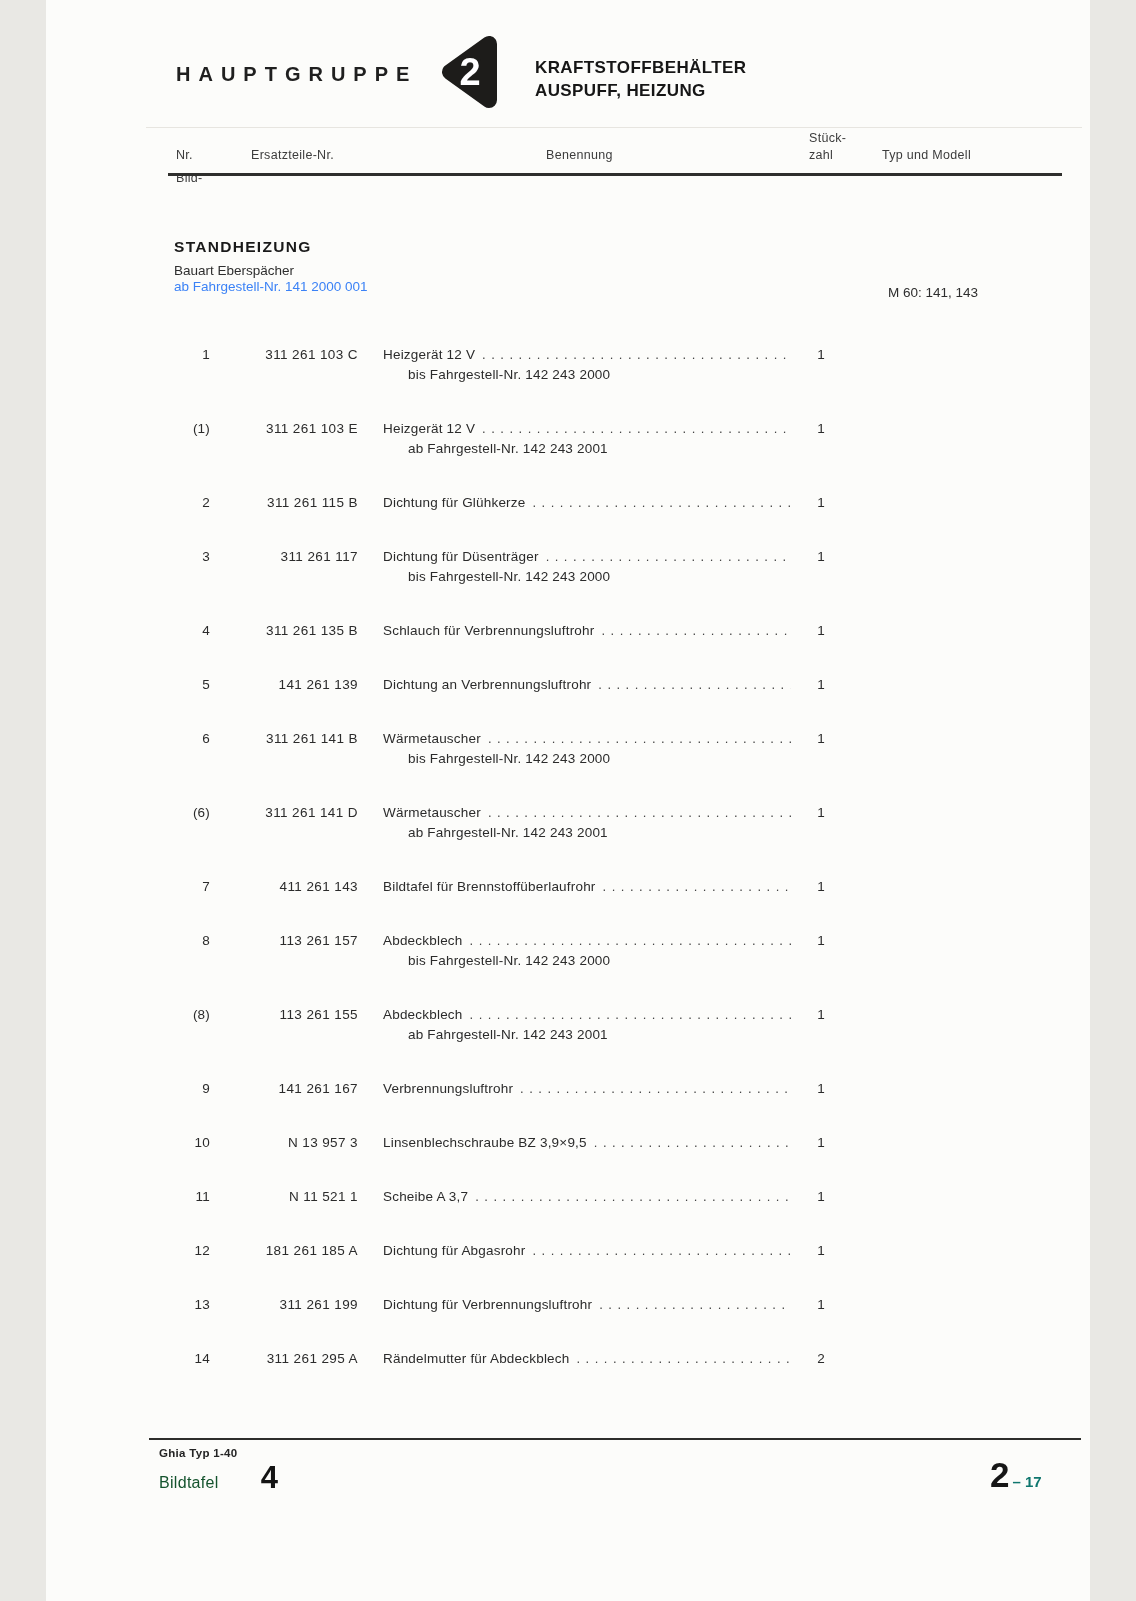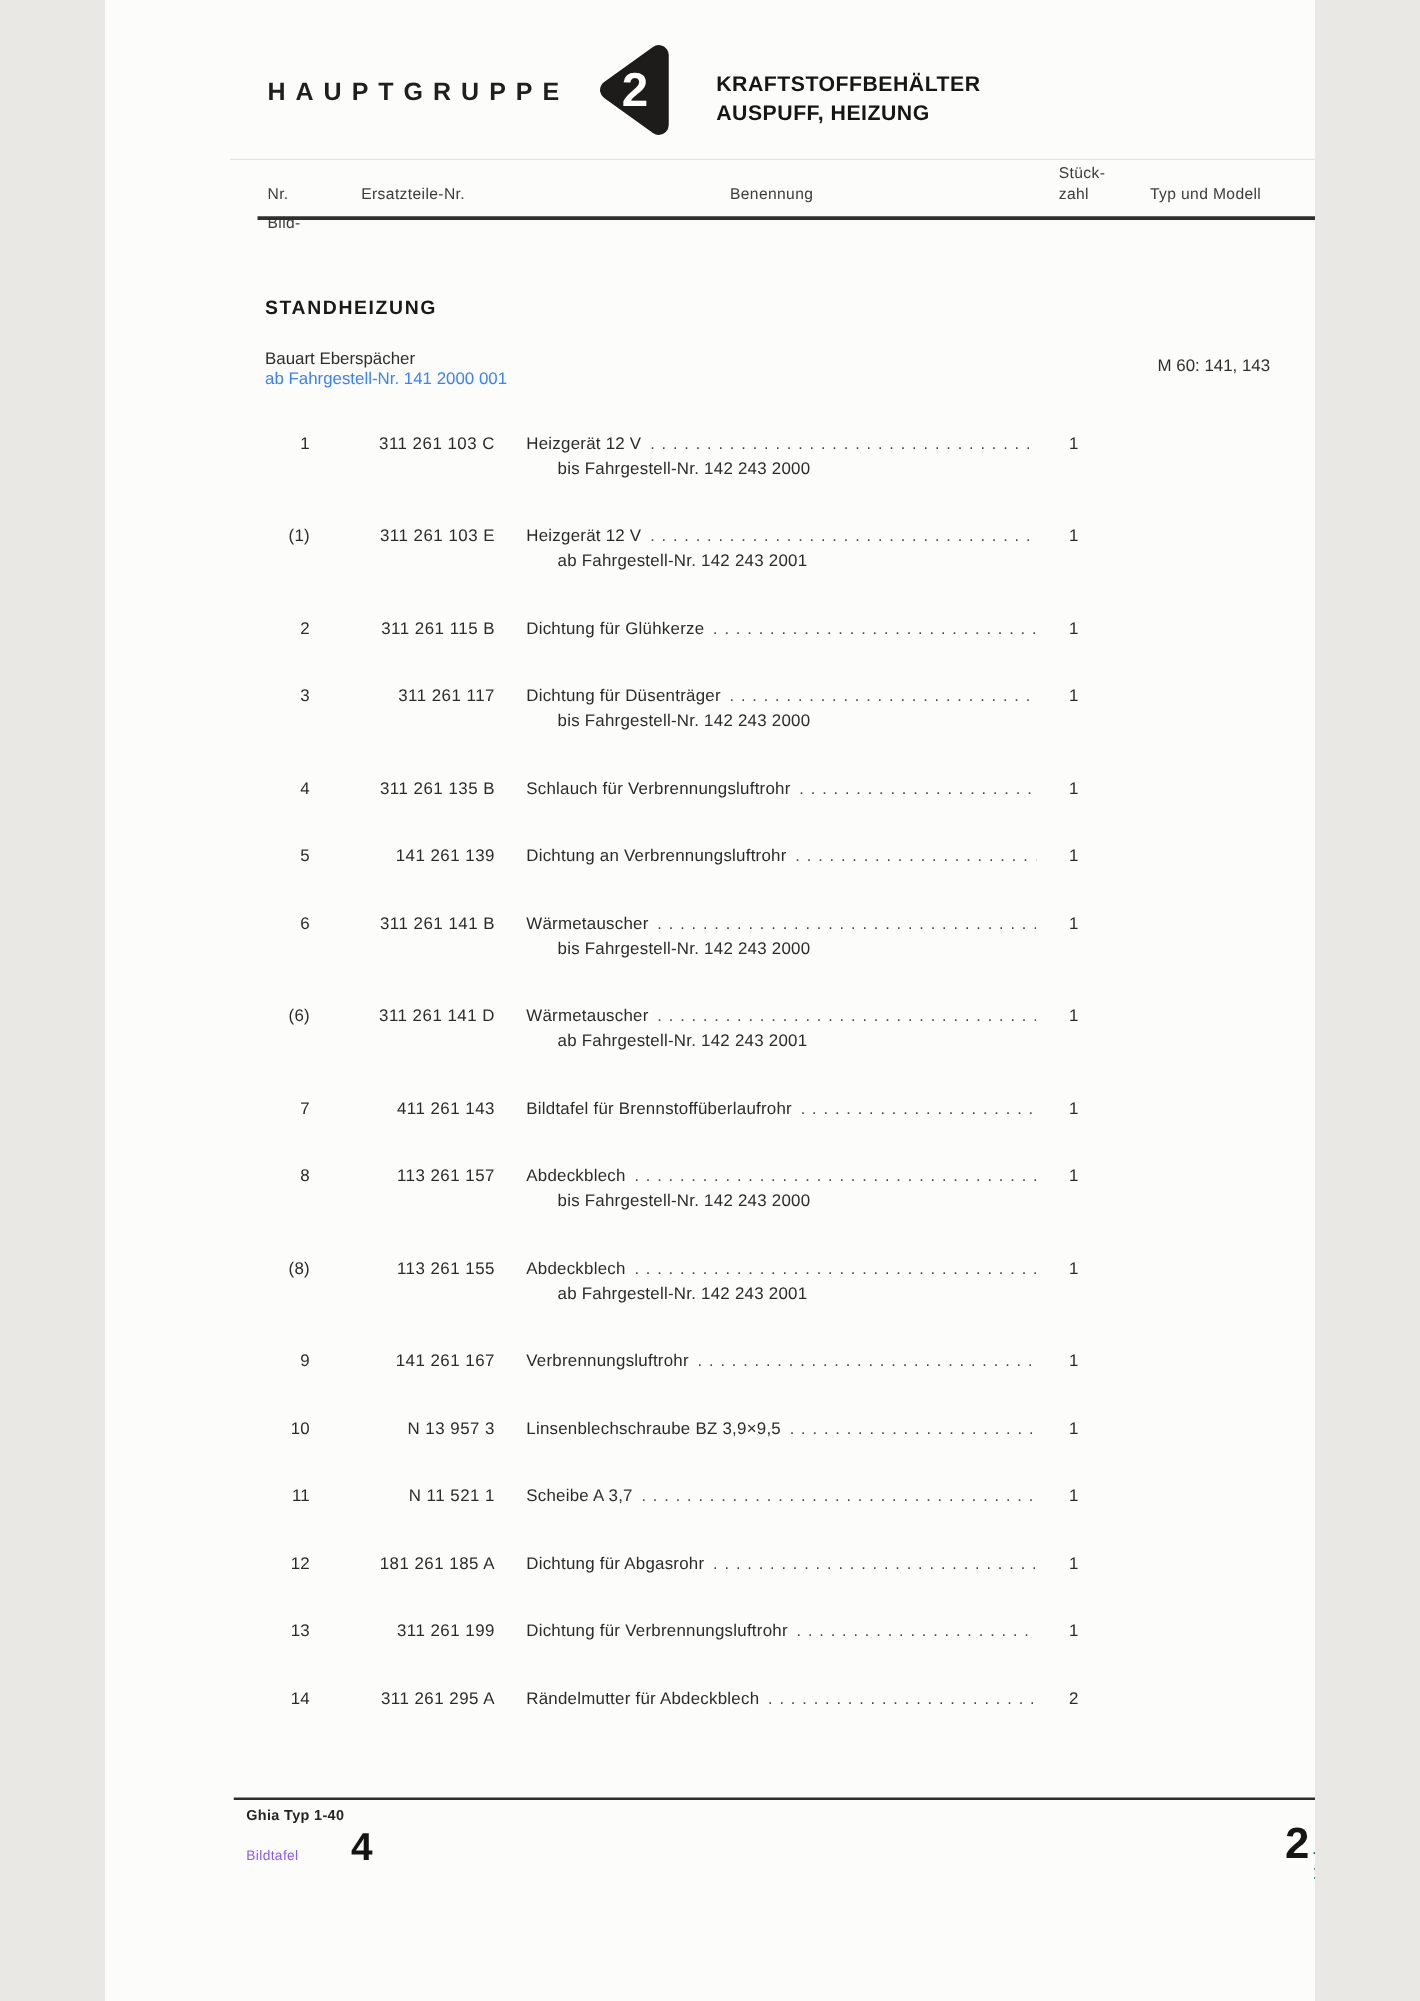--- a/index.html
+++ b/index.html
@@ -1,17 +1,17 @@
 <!DOCTYPE html>
 <html><head>
 <meta charset="utf-8">
 <style>
   html,body{margin:0;padding:0;background:#e9e8e4;}
   .page{
-    position:relative;width:968px;height:1601px;margin:0 auto;
+    position:relative;width:1044px;height:1601px;margin:0 auto;
     background:#fcfcfa;overflow:hidden;
     font-family:"Liberation Sans",sans-serif;color:#2b2b2b;
   }
   
   .artifact{position:absolute;left:100px;top:127px;width:936px;height:1px;background:#e7e5e0;}
 
   
   .hauptgruppe{position:absolute;left:130px;top:63px;font-size:20px;font-weight:bold;
     letter-spacing:8px;color:#1f1f1f;white-space:nowrap;}
   .badge{position:absolute;left:394px;top:33px;width:58px;height:78px;}
@@ -25,21 +25,21 @@
   .th.ers{left:205px;top:148px;}
   .th.ben{left:500px;top:148px;}
   .th.stk1{left:763px;top:131px;}
   .th.stk2{left:763px;top:148px;}
   .th.typ{left:836px;top:148px;}
   .head-rule{position:absolute;left:122px;top:173px;width:894px;height:3px;background:#2f2f2d;}
 
   
   .section-head{position:absolute;left:128px;top:238px;width:824px;text-align:left;}
   .sec-title{font-size:15.5px;font-weight:bold;letter-spacing:1.3px;color:#191919;}
-  .sec-sub{margin-top:23px;font-size:13.5px;color:#2e2e2e;}
+  .sec-sub{margin-top:7px;font-size:13.5px;color:#2e2e2e;}
   .sec-sub2{margin-top:1px;font-size:13.5px;color:#3b82f6;}
   .sec-typ{position:absolute;left:842px;top:285px;font-size:13.5px;color:#2e2e2e;white-space:nowrap;}
 
   
   .rows{position:absolute;left:0;top:345px;width:1136px;}
   .row{display:grid;grid-template-columns:168px 144px 433px 60px;
     margin-bottom:34px;font-size:13.5px;line-height:20px;letter-spacing:.2px;color:#2b2b2b;}
   .c-bild{text-align:right;padding-right:4px;}
   .c-part{text-align:right;letter-spacing:.4px;white-space:nowrap;}
   .c-name{display:flex;align-items:baseline;padding-left:25px;min-width:0;}
@@ -48,21 +48,21 @@
   .dots::after{content:"..............................................................................";
     letter-spacing:5.5px;font-size:13px;color:#454545;}
   .c-qty{text-align:center;}
   .c-note{grid-column:3;padding-left:50px;white-space:nowrap;}
 
   
   .foot-rule{position:absolute;left:103px;top:1438px;width:932px;height:2px;background:#2d2d2b;}
   .foot-model{position:absolute;left:113px;top:1447px;font-size:11.5px;font-weight:bold;
     letter-spacing:.3px;color:#242424;white-space:nowrap;}
   .foot-bild{position:absolute;left:113px;top:1460px;display:flex;align-items:baseline;}
-  .foot-bild .lbl{font-size:11px;color:#8b5cf6;letter-spacing:.3px;}
+  .foot-bild .lbl{font-size:16px;color:#14532d;letter-spacing:.3px;}
   .foot-bild .big{font-size:31px;font-weight:bold;color:#141414;margin-left:42px;}
   .foot-page{position:absolute;left:944px;top:1455px;display:flex;align-items:baseline;}
   .foot-page .big{font-size:35px;font-weight:bold;color:#161616;}
   .foot-page .small{font-size:15px;font-weight:bold;color:#0f766e;margin-left:3px;}
 </style>
 </head>
 <body>
 
 <div class="page">
 

